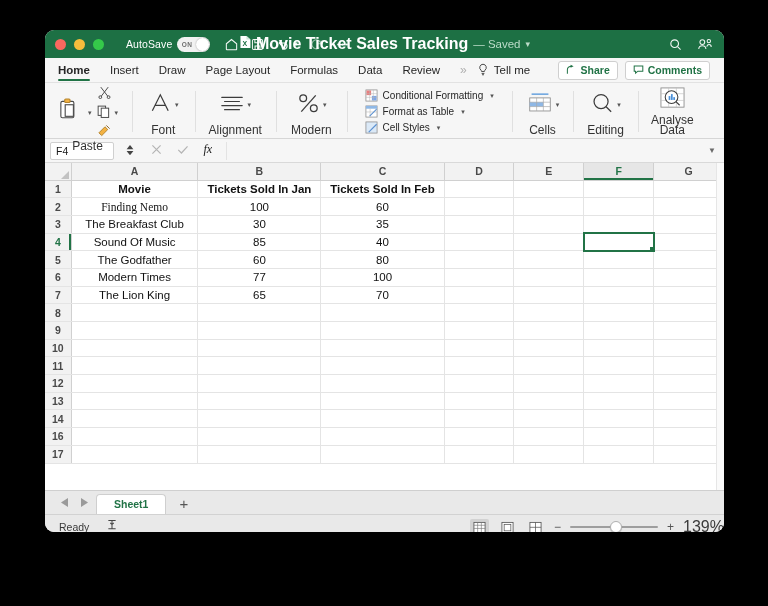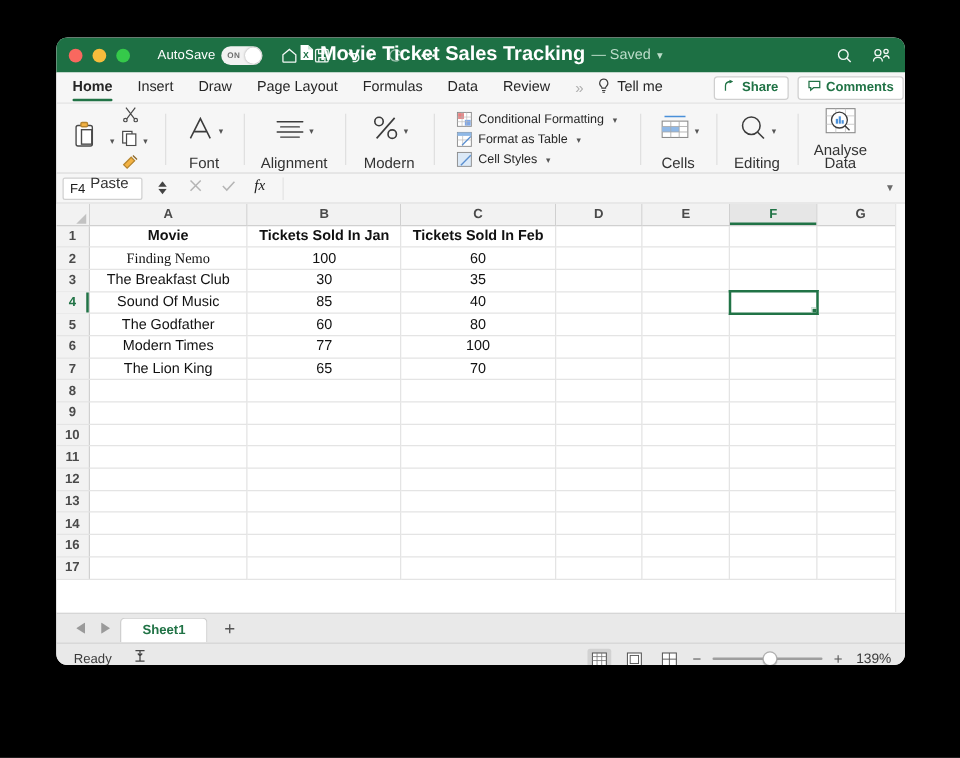--- a/index.html
+++ b/index.html
@@ -79,21 +79,21 @@
     margin-right: 20px; position: relative;
     height: 25px; display: flex; align-items: center;
   }
   .tab.active { font-weight: bold; }
   .tab.active::after {
     content: ""; position: absolute; left: 0; right: 0; bottom: 2px;
     height: 2px; background: #217346; border-radius: 1px;
   }
   .tab.chevrons { color: #b0b0b0; font-size: 12px; margin-right: 10px; }
   .tellme { display: flex; align-items: center; gap: 5px; font-size: 11.5px; color: #262626; }
-  .tb-actions { position: absolute; right: 1px; display: flex; gap: 7px; }
+  .tb-actions { position: absolute; right: 14px; display: flex; gap: 7px; }
   .pill {
     display: flex; align-items: center; gap: 4px;
     border: 1px solid #cfcfcf; background: #fff;
     border-radius: 3px; padding: 2px 7px;
     font-size: 10.5px; font-weight: bold; color: #217346;
     height: 19px;
   }
 
   
   .ribbon {
@@ -214,21 +214,21 @@
   }
   .viewbtn.active { background: #d2d2d2; }
   .slider { position: relative; width: 88px; height: 12px; display: flex; align-items: center; }
   .slider .track { width: 100%; height: 2px; background: #9e9e9e; border-radius: 1px; }
   .slider .knob2 {
     position: absolute; left: 45%; width: 12px; height: 12px;
     border-radius: 50%; background: #fff; border: 1px solid #b0b0b0;
     box-shadow: 0 1px 1px rgba(0,0,0,.2);
   }
   .zsign { font-size: 12px; color: #555; }
-  .zval { font-size: 11px; color: #3a3a3a; width: 32px; text-align: center; }
+  .zval { font-size: 16px; color: #3a3a3a; width: 32px; text-align: left; }
   .scroll-right {
     position: absolute; right: 0; top: 0; width: 8px; bottom: 0;
     background: #fafafa; border-left: 1px solid #e6e6e6;
   }
 </style>
 </head>
 <body>
 
 <div id="frame">
 <div id="window">

